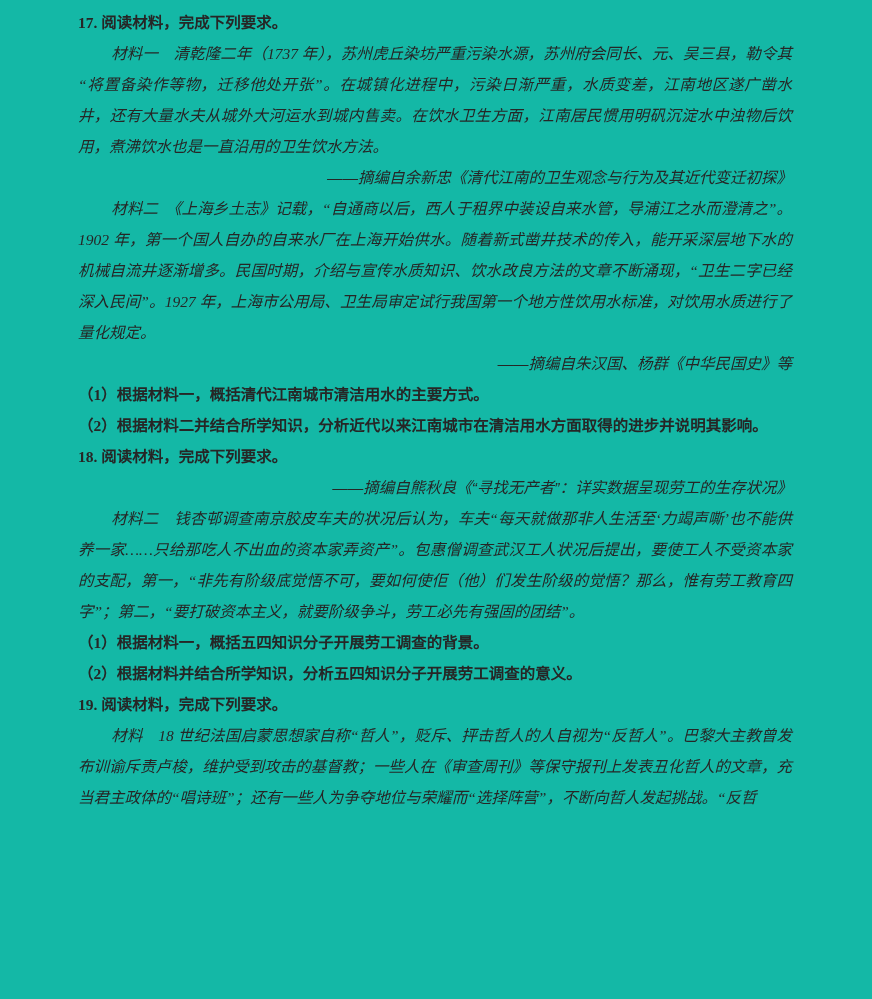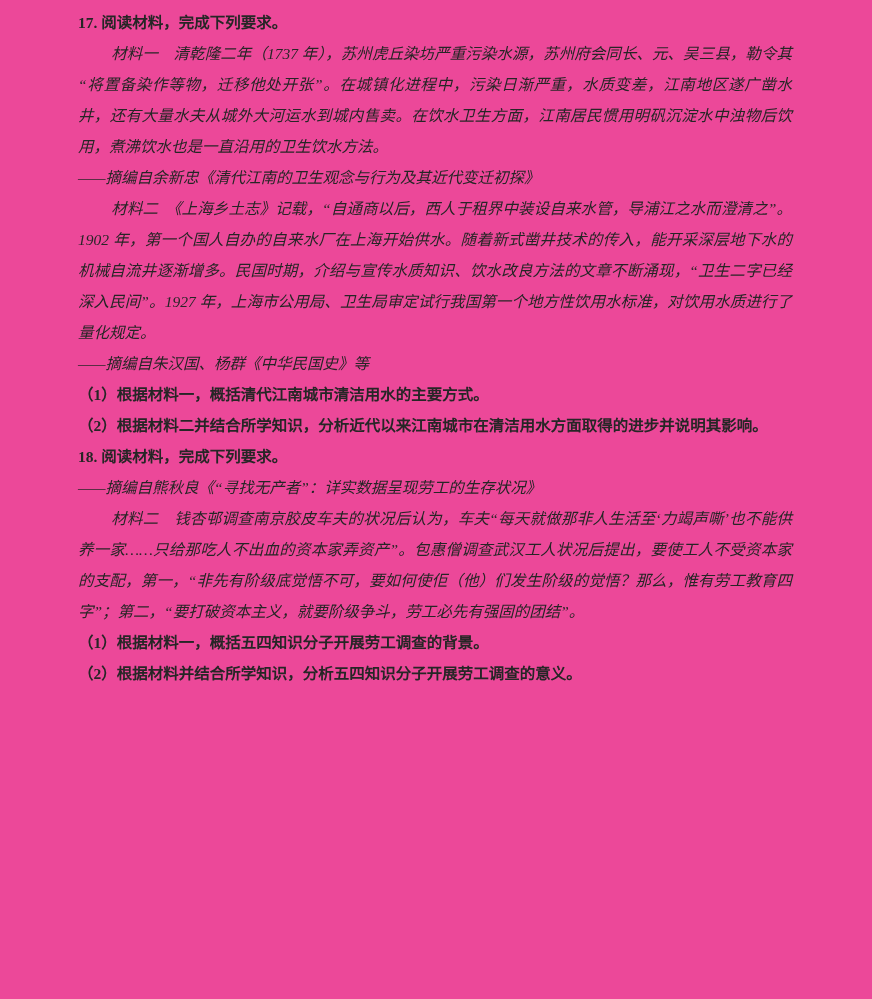--- a/index.html
+++ b/index.html
@@ -6,21 +6,21 @@
     margin: 0;
     padding: 0;
     background: #ffffff;
   }
   .page {
     position: relative;
     width: 872px;
     height: 999px;
     box-sizing: border-box;
     padding: 7px 80px 0 78px;
-    background: #ec4899;
+    background: #14b8a6;
     overflow: hidden;
   }
   .page p {
     margin: 0;
     font-size: 15.5px;
     line-height: 31px;
     color: #262626;
   }
   .stem {
     font-family: "Liberation Serif", serif;
@@ -30,24 +30,24 @@
   }
   .material {
     font-family: Liberation Serif, serif;
     font-style: italic;
     font-weight: 500;
     text-indent: 2.15em;
     text-align: justify;
     text-justify: inter-ideograph;
   }
   .source {
-    font-family: Liberation Serif, serif;
+    font-family: Liberation Sans, sans-serif;
     font-style: italic;
     font-weight: 500;
-    text-align: left;
+    text-align: right;
   }
 </style>
 </head>
 <body>
 
 <div class="page">
 
   <section>
     <p class="stem">17. 阅读材料，完成下列要求。</p>
     <p class="material">材料一　清乾隆二年（1737 年），苏州虎丘染坊严重污染水源，苏州府会同长、元、吴三县，勒令其“将置备染作等物，迁移他处开张”。在城镇化进程中，污染日渐严重，水质变差，江南地区遂广凿水井，还有大量水夫从城外大河运水到城内售卖。在饮水卫生方面，江南居民惯用明矾沉淀水中浊物后饮用，煮沸饮水也是一直沿用的卫生饮水方法。</p>
@@ -59,14 +59,18 @@
   </section>
 
   <section>
     <p class="stem">18. 阅读材料，完成下列要求。</p>
     <p class="source">——摘编自熊秋良《“寻找无产者”：详实数据呈现劳工的生存状况》</p>
     <p class="material">材料二　钱杏邨调查南京胶皮车夫的状况后认为，车夫“每天就做那非人生活至‘力竭声嘶’也不能供养一家……只给那吃人不出血的资本家弄资产”。包惠僧调查武汉工人状况后提出，要使工人不受资本家的支配，第一，“非先有阶级底觉悟不可，要如何使佢（他）们发生阶级的觉悟？那么，惟有劳工教育四字”；第二，“要打破资本主义，就要阶级争斗，劳工必先有强固的团结”。</p>
     <p class="stem">（1）根据材料一，概括五四知识分子开展劳工调查的背景。</p>
     <p class="stem">（2）根据材料并结合所学知识，分析五四知识分子开展劳工调查的意义。</p>
   </section>
 
+  <section>
+    <p class="stem">19. 阅读材料，完成下列要求。</p>
+    <p class="material">材料　18 世纪法国启蒙思想家自称“哲人”，贬斥、抨击哲人的人自视为“反哲人”。巴黎大主教曾发布训谕斥责卢梭，维护受到攻击的基督教；一些人在《审查周刊》等保守报刊上发表丑化哲人的文章，充当君主政体的“唱诗班”；还有一些人为争夺地位与荣耀而“选择阵营”，不断向哲人发起挑战。“反哲</p>
+  </section>
 
 </div>
 
 </body></html>

